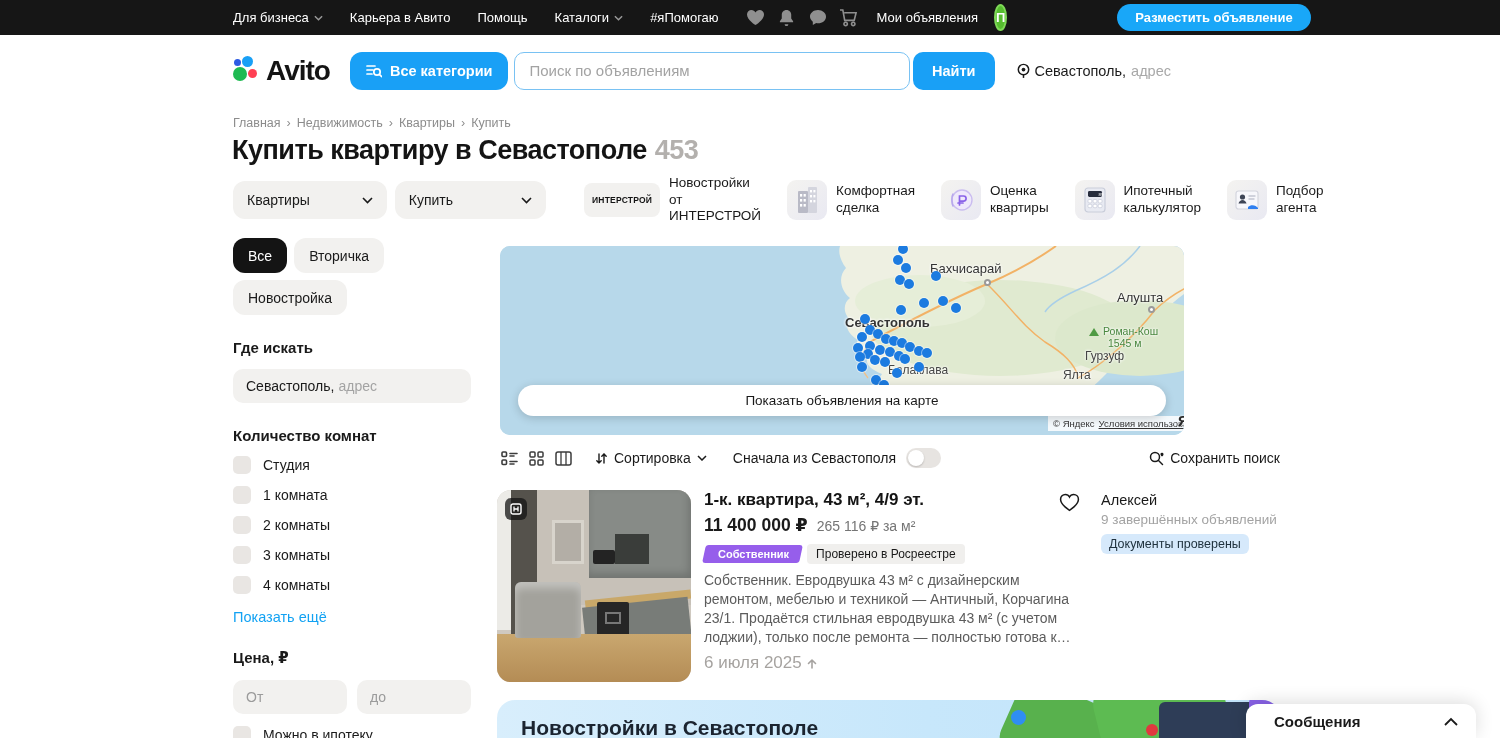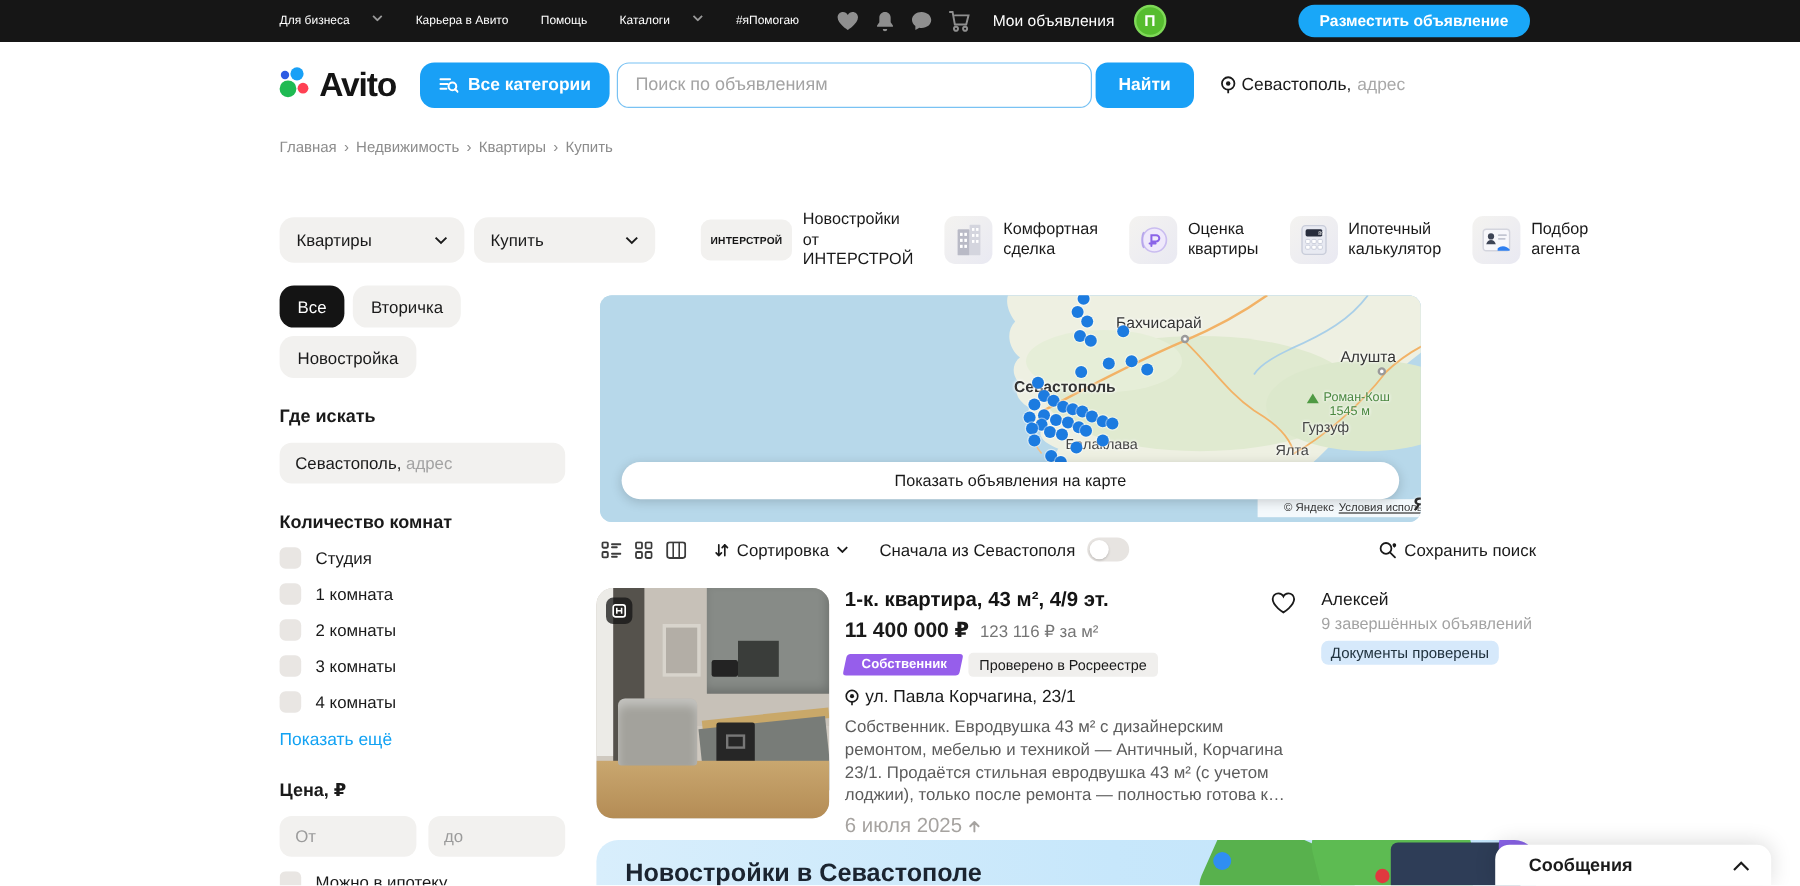--- a/index.html
+++ b/index.html
@@ -2,21 +2,21 @@
 <html><head>
 <meta charset="utf-8">
 <style>
   * { margin:0; padding:0; box-sizing:border-box; }
   body { font-family:"Liberation Sans","DejaVu Sans",sans-serif; background:#fff; }
   .page { position:relative; width:1500px; height:738px; overflow:hidden; background:#fff; color:#1a1a1a; }
 
   
   .topbar { position:absolute; left:0; top:0; width:1500px; height:35px; background:#161616; display:flex; align-items:center; }
   .topbar-inner { width:100%; padding:0 225px 0 233px; display:flex; align-items:center; }
-  .tn-link { color:#fff; font-size:10px; margin-right:27px; display:flex; gap:19px; cursor:pointer; white-space:nowrap; }
+  .tn-link { color:#fff; font-size:13px; margin-right:27px; display:flex; align-items:center; gap:5px; cursor:pointer; white-space:nowrap; }
   .tn-chev { width:9px; height:6px; }
   .tn-icons { display:flex; align-items:center; gap:11px; margin-left:auto; }
   .tn-ic { width:20px; height:20px; display:flex; align-items:center; justify-content:center; cursor:pointer; }
   .tn-ic svg { fill:#8f8f8f; }
   .tn-myads { color:#fff; font-size:13px; margin:0 16px 0 18px; cursor:pointer; white-space:nowrap; }
   .tn-avatar { width:27px; height:27px; border-radius:50%; background:#56bd2f; color:#fff; font-size:13px; font-weight:700; display:flex; align-items:center; justify-content:center; cursor:pointer; border:2px solid #7ed957; }
   .tn-post { margin-left:110px; height:27px; padding:0 18px; border-radius:14px; background:#19a7f8; color:#fff; font-size:13px; font-weight:600; display:flex; align-items:center; cursor:pointer; white-space:nowrap; }
 
   
   .header { position:absolute; left:0; top:35px; width:1404px; height:71px; background:#fff; display:flex; align-items:center; padding:0 233px; }
@@ -66,21 +66,21 @@
 
   
   .map { position:absolute; left:500px; top:246px; width:684px; height:189px; border-radius:10px; overflow:hidden; background:#b7d8ea; cursor:grab; }
   .map svg.geo { position:absolute; left:0; top:0; }
   .map-label { position:absolute; font-size:12px; color:#454545; white-space:nowrap; text-shadow:0 0 3px #fff,0 0 3px #fff; }
   .map-label.city { font-size:13px; color:#333; }
   .map-label.green { color:#49873f; font-size:10.5px; }
   .town-dot { position:absolute; width:7px; height:7px; border-radius:50%; background:#fff; border:2px solid #9a9a9a; }
   .marker { position:absolute; width:10px; height:10px; margin:-5px 0 0 -5px; border-radius:50%; background:#1c7be0; box-shadow:0 0 0 1px rgba(255,255,255,.45); }
   .map-pill { position:absolute; left:18px; right:18px; top:139px; height:31px; background:#fff; border-radius:16px; box-shadow:0 2px 10px rgba(0,0,0,.18); display:flex; align-items:center; justify-content:center; font-size:13.5px; color:#1a1a1a; cursor:pointer; z-index:3; }
-  .map-attrib { position:absolute; left:548px; top:170px; height:15px; background:rgba(255,255,255,.85); display:flex; align-items:center; font-size:9.5px; color:#333; padding:0 22px; gap:4px; z-index:2; white-space:nowrap; }
+  .map-attrib { position:absolute; left:548px; top:170px; height:15px; background:rgba(255,255,255,.85); display:flex; align-items:center; font-size:9.5px; color:#333; padding:0 5px; gap:4px; z-index:2; white-space:nowrap; }
   .map-attrib .lnk { text-decoration:underline; cursor:pointer; }
   .map-brand { position:absolute; left:678px; top:166px; font-size:15px; font-weight:600; color:#2b2b2b; z-index:2; text-shadow:0 0 3px #fff; white-space:nowrap; }
 
   
   .toolbar { position:absolute; left:500px; top:445px; width:780px; height:26px; display:flex; align-items:center; }
   .view-ic { width:18px; height:18px; margin-right:9px; cursor:pointer; display:flex; align-items:center; justify-content:center; }
   .tb-sort { margin-left:14px; display:flex; align-items:center; gap:6px; font-size:14px; cursor:pointer; }
   .tb-local { margin-left:26px; font-size:14px; }
   .toggle { margin-left:10px; width:35px; height:20px; border-radius:10px; background:#e7e4e1; position:relative; cursor:pointer; }
   .toggle .knob { position:absolute; left:2px; top:2px; width:16px; height:16px; border-radius:50%; background:#fff; box-shadow:0 1px 2px rgba(0,0,0,.2); }
@@ -208,20 +208,21 @@
 
   <div class="breadcrumb" data-name="breadcrumb">
     <span data-name="breadcrumb-link">Главная</span>
       <span data-name="breadcrumb-separator">›</span>
     <span data-name="breadcrumb-link">Недвижимость</span>
       <span data-name="breadcrumb-separator">›</span>
     <span data-name="breadcrumb-link">Квартиры</span>
       <span data-name="breadcrumb-separator">›</span>
     <span data-name="breadcrumb-link">Купить</span>
   </div>
+  <div class="page-title" data-name="page-title"><span data-name="page-title-text">Купить квартиру в Севастополе</span><span class="count" data-name="results-count">453</span></div>
 
   <div class="filterbar" data-name="filter-bar">
     <div class="dd-pill" data-name="category-dropdown">
         <span data-name="category-dropdown-value">Квартиры</span>
         <span class="sp"></span>
         <svg width="11" height="7" viewBox="0 0 11 7" data-name="chevron-down-icon">
           <path d="M1 1l4.5 4.5L10 1" stroke="#1a1a1a" stroke-width="1.6" fill="none"></path>
         </svg>
       </div>
     <div class="dd-pill" data-name="deal-type-dropdown">
@@ -495,33 +496,25 @@
             <rect x="1" y="1" width="10" height="10" rx="2" fill="none" stroke="#fff" stroke-width="1.4"></rect>
             <path d="M4 3.5v5M8 3.5v5M4 6h4" stroke="#fff" stroke-width="1.3"></path>
           </svg>
         </div>
     </div>
 
     <div class="card-body">
       <div class="card-title" data-name="listing-title">1-к. квартира, 43 м², 4/9 эт.</div>
       <div class="price-row">
         <span class="price" data-name="listing-price">11 400 000 ₽</span>
-        <span class="price-per" data-name="listing-price-per-m2">123 116 ₽ за м²</span>
+        <span class="price-per" data-name="listing-price-per-m2">265 116 ₽ за м²</span>
       </div>
       <div class="badges">
         <div class="badge-owner" data-name="owner-badge"><span data-name="owner-badge-label">Собственник</span></div>
         <div class="badge-gray" data-name="rosreestr-badge">Проверено в Росреестре</div>
-      </div>
-      <div class="addr" data-name="listing-address">
-        <svg width="12" height="14" viewBox="0 0 14 16" data-name="address-pin-icon">
-            <circle cx="7" cy="7" r="5.6" fill="none" stroke="#1a1a1a" stroke-width="1.6"></circle>
-            <circle cx="7" cy="7" r="2" fill="#1a1a1a"></circle>
-            <path d="M7 12.6V16" stroke="#1a1a1a" stroke-width="1.6"></path>
-          </svg>
-        <span data-name="address-text">ул. Павла Корчагина, 23/1</span>
       </div>
       <div class="descr" data-name="listing-description">Собственник. Евродвушка 43 м² с дизайнерским ремонтом, мебелью и техникой — Античный, Корчагина 23/1. Продаётся стильная евродвушка 43 м² (с учетом лоджии), только после ремонта — полностью готова к проживанию, мебель и техника…</div>
       <div class="date-row" data-name="listing-date">
         <span data-name="date-text">6 июля 2025</span>
         <svg width="10" height="11" viewBox="0 0 10 11" data-name="promoted-up-icon">
             <path d="M5 10V2M5 2L1.5 5.5M5 2l3.5 3.5" stroke="#a6a3a0" stroke-width="1.6" fill="none" stroke-linecap="round"></path>
           </svg>
       </div>
     </div>
 

